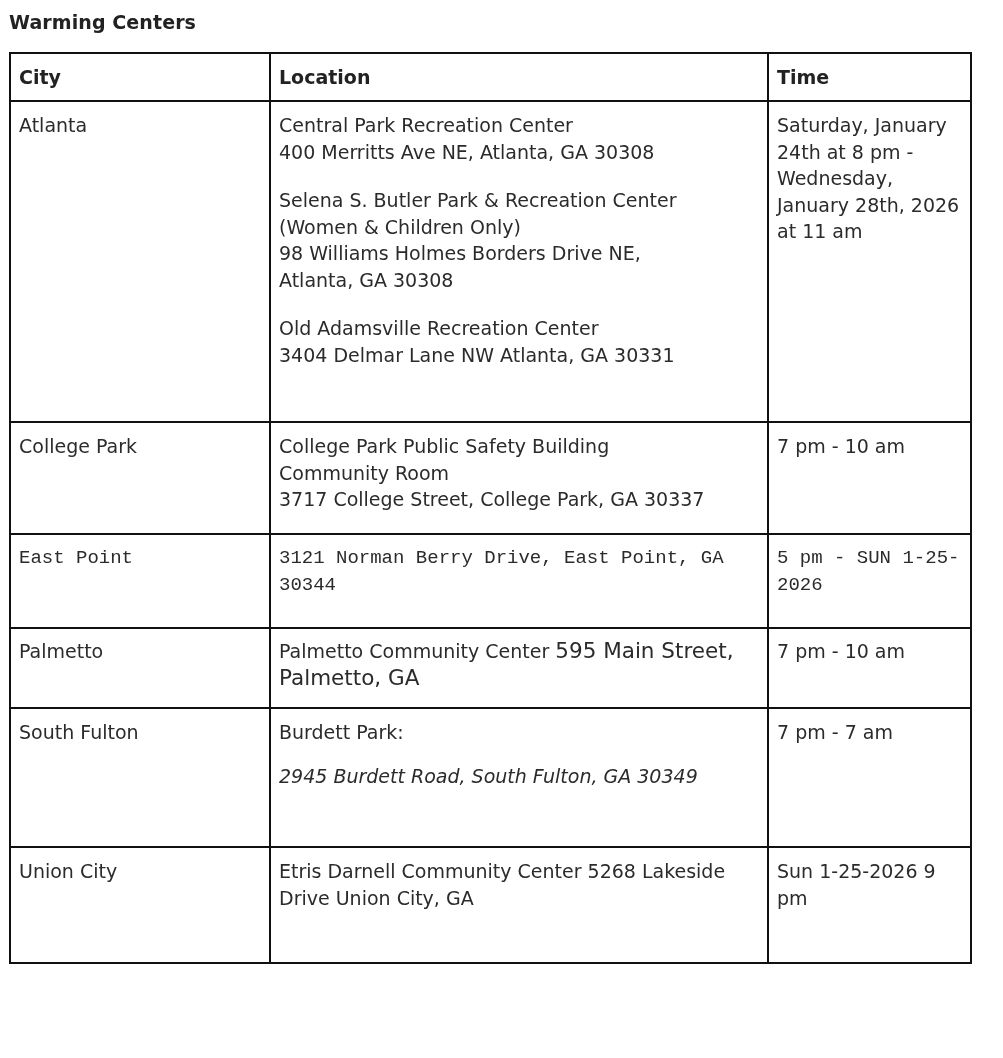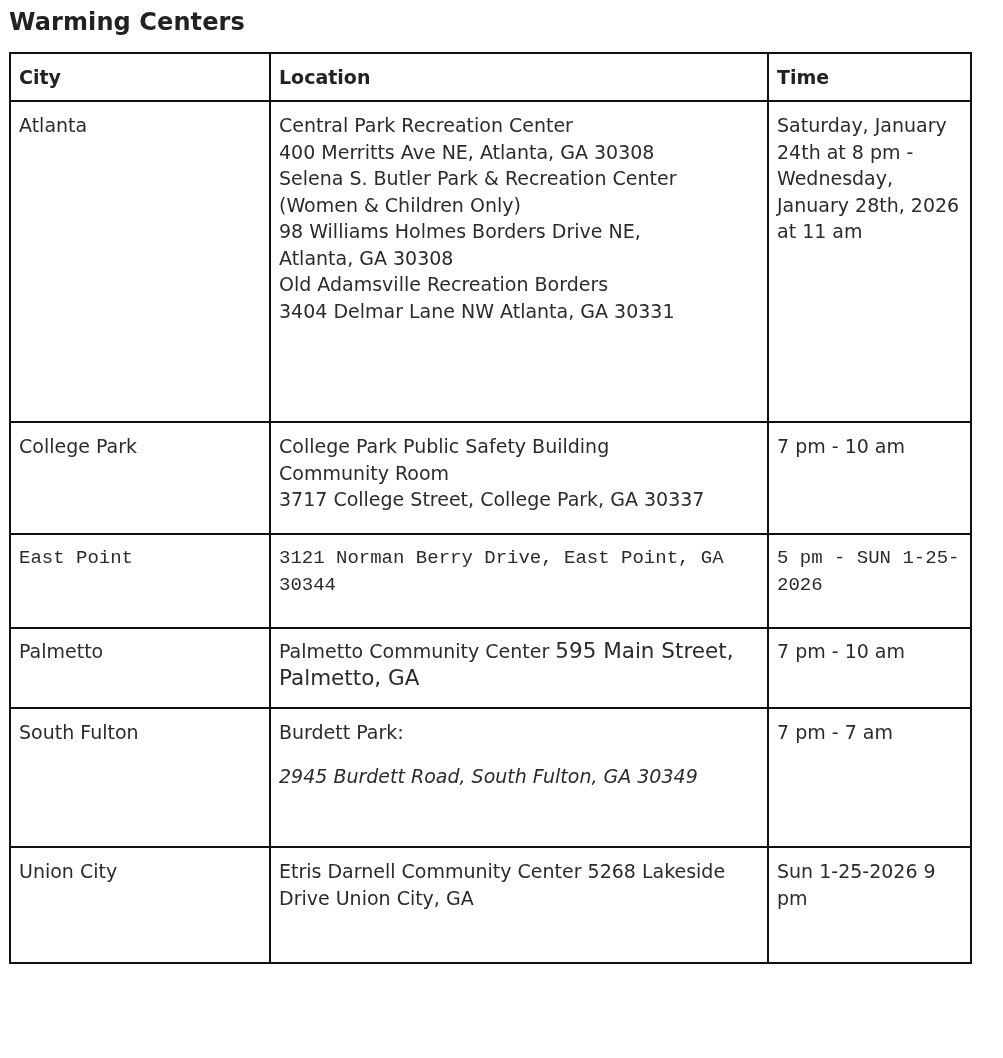--- a/index.html
+++ b/index.html
@@ -13,21 +13,21 @@
       position: relative;
       font-family: "DejaVu Sans", "Liberation Sans", sans-serif;
       color: #2b2b2b;
       overflow: hidden;
     }
     .page-title {
       position: absolute;
       left: 9px;
       top: 9px;
       margin: 0;
-      font-size: 24px;
+      font-size: 19px;
       font-weight: bold;
       color: #222222;
       line-height: 26px;
       letter-spacing: 0.1px;
     }
     table.centers {
       position: absolute;
       left: 9px;
       top: 52px;
       border-collapse: collapse;
@@ -49,21 +49,21 @@
       color: #222222;
       vertical-align: middle;
       padding: 0 8px;
       height: 48px;
     }
     col.c-city { width: 260px; }
     col.c-loc  { width: 498px; }
     col.c-time { width: 203px; }
 
     .loc-block { margin: 0; }
-    .loc-block + .loc-block { }
+    .loc-block + .loc-block { margin-top: 22px; }
     .loc-line { display: block; }
     .big { font-size: 21.5px; }
 
     tr.r-atlanta td  { height: 321px; }
     tr.r-chatt td    { height: 75px; }
     tr.r-college td  { height: 112px; }
     tr.r-east td     { height: 94px; font-family: Liberation Mono, monospace; }
     tr.r-palmetto td { height: 80px; padding-top: 9px; }
     tr.r-south td    { height: 139px; }
     tr.r-union td    { height: 116px; }
@@ -96,21 +96,21 @@
           <span class="loc-line">Central Park Recreation Center</span>
           <span class="loc-line">400 Merritts Ave NE, Atlanta, GA 30308</span>
         </div>
         <div class="loc-block">
           <span class="loc-line">Selena S. Butler Park &amp; Recreation Center</span>
           <span class="loc-line">(Women &amp; Children Only)</span>
           <span class="loc-line">98 Williams Holmes Borders Drive NE,</span>
           <span class="loc-line">Atlanta, GA 30308</span>
         </div>
         <div class="loc-block">
-          <span class="loc-line">Old Adamsville Recreation Borders</span>
+          <span class="loc-line">Old Adamsville Recreation Center</span>
           <span class="loc-line">3404 Delmar Lane NW Atlanta, GA 30331</span>
         </div>
       </td>
       <td>Saturday, January 24th at 8 pm - Wednesday, January 28th, 2026 at 11 am</td>
     </tr>
 
 
     <tr class="r-college">
       <td>College Park</td>
       <td>

